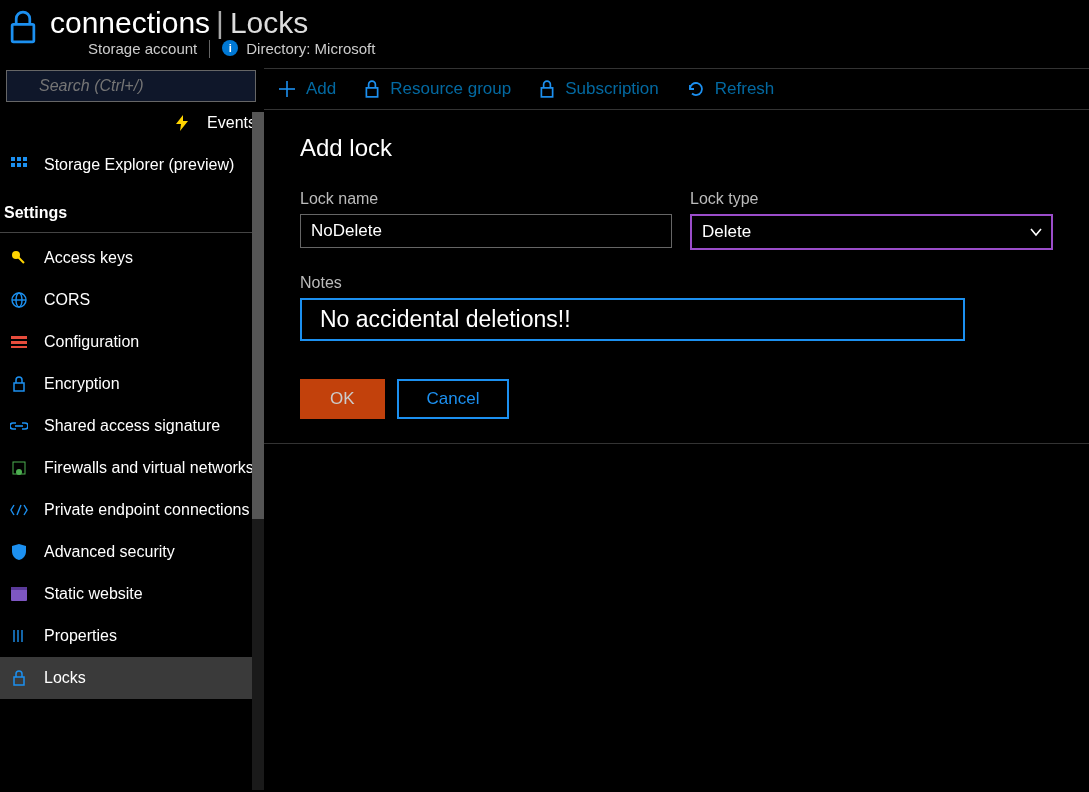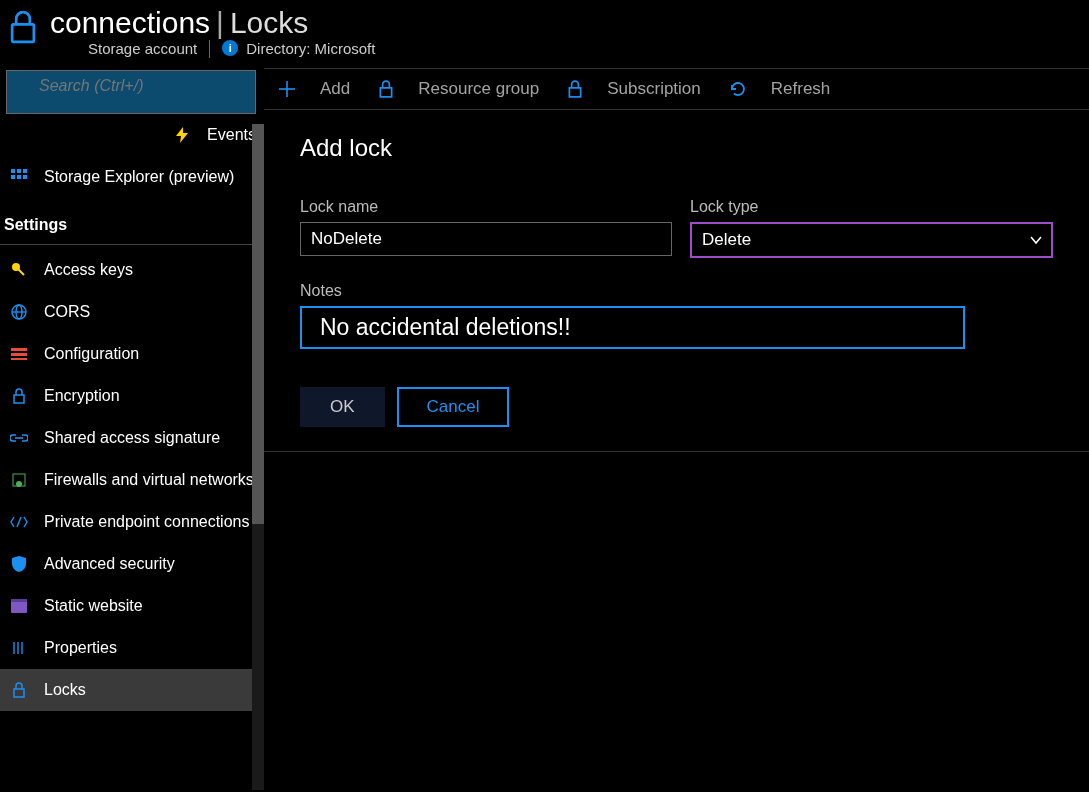--- a/index.html
+++ b/index.html
@@ -46,25 +46,25 @@
       overflow: hidden;
     }
     .search-wrap {
       display: flex;
       align-items: center;
       padding: 2px 6px 10px 6px;
       gap: 12px;
     }
     .search-input {
       flex: 1;
-      background: #0c4a6e;
+      background: #0f172a;
       border: 1px solid #666;
       color: #999;
       font-size: 16px;
-      padding: 6px 8px 18px 32px;
+      padding: 6px 8px 6px 32px;
       font-style: italic;
       position: relative;
     }
     .search-box { position: relative; flex: 1; }
     .search-icon-pos {
       position: absolute; left: 8px; top: 50%; transform: translateY(-50%);
       color: #999;
     }
     .collapse-btn { color: #999; cursor: pointer; padding: 4px; }
 
@@ -99,30 +99,30 @@
       border-top: 1px solid #333;
       display: flex; flex-direction: column;
     }
     .toolbar {
       display: flex; align-items: center;
       padding: 10px 14px;
       gap: 28px;
       border-bottom: 1px solid #333;
     }
     .toolbar-item {
-      display: flex; align-items: center; gap: 24px;
-      font-size: 17px; color: #a3a3a3; cursor: pointer; justify-content: center;
+      display: flex; align-items: center; gap: 10px;
+      font-size: 17px; color: #0369a1; cursor: pointer; justify-content: center;
     }
     .toolbar-icon { color: #1c90f0; display: inline-flex; }
 
     .panel {
       padding: 24px 36px;
       border-bottom: 1px solid #333;
     }
-    .panel-title { font-size: 24px; font-weight: 400; margin-bottom: 36px; }
+    .panel-title { font-size: 24px; font-weight: 400; margin-bottom: 28px; }
     .form-row { display: flex; gap: 18px; margin-bottom: 24px; }
     .form-col { display: flex; flex-direction: column; gap: 6px; }
     .form-label { font-size: 16px; color: #bbb; }
     .text-input {
       background: #000; border: 1px solid #666; color: #fff;
       font-size: 17px; padding: 6px 10px; width: 372px;
     }
     .select-input {
       background: #000; border: 2px solid #9b4dca; color: #fff;
       font-size: 17px; padding: 6px 36px 6px 10px; width: 363px;
@@ -133,21 +133,21 @@
       position: absolute; right: 10px; top: 50%; transform: translateY(-50%);
       pointer-events: none;
     }
     .notes-input {
       background: #000; border: 2px solid #1c90f0; color: #fff;
       font-size: 23px; padding: 6px 18px; width: 665px;
     }
     .button-row { display: flex; gap: 12px; margin-top: 38px; }
     .btn {
       font-size: 17px; padding: 6px 30px; cursor: pointer;
-      background: #0f172a; border: none; color: #ccc;
+      background: #c2410c; border: none; color: #ccc;
     }
     .btn-secondary {
       background: #000; border: 2px solid #1c90f0; color: #1c90f0;
       padding: 8px 28px;
     }
   </style>
 </head>
 <body>
 
 <div class="header">

